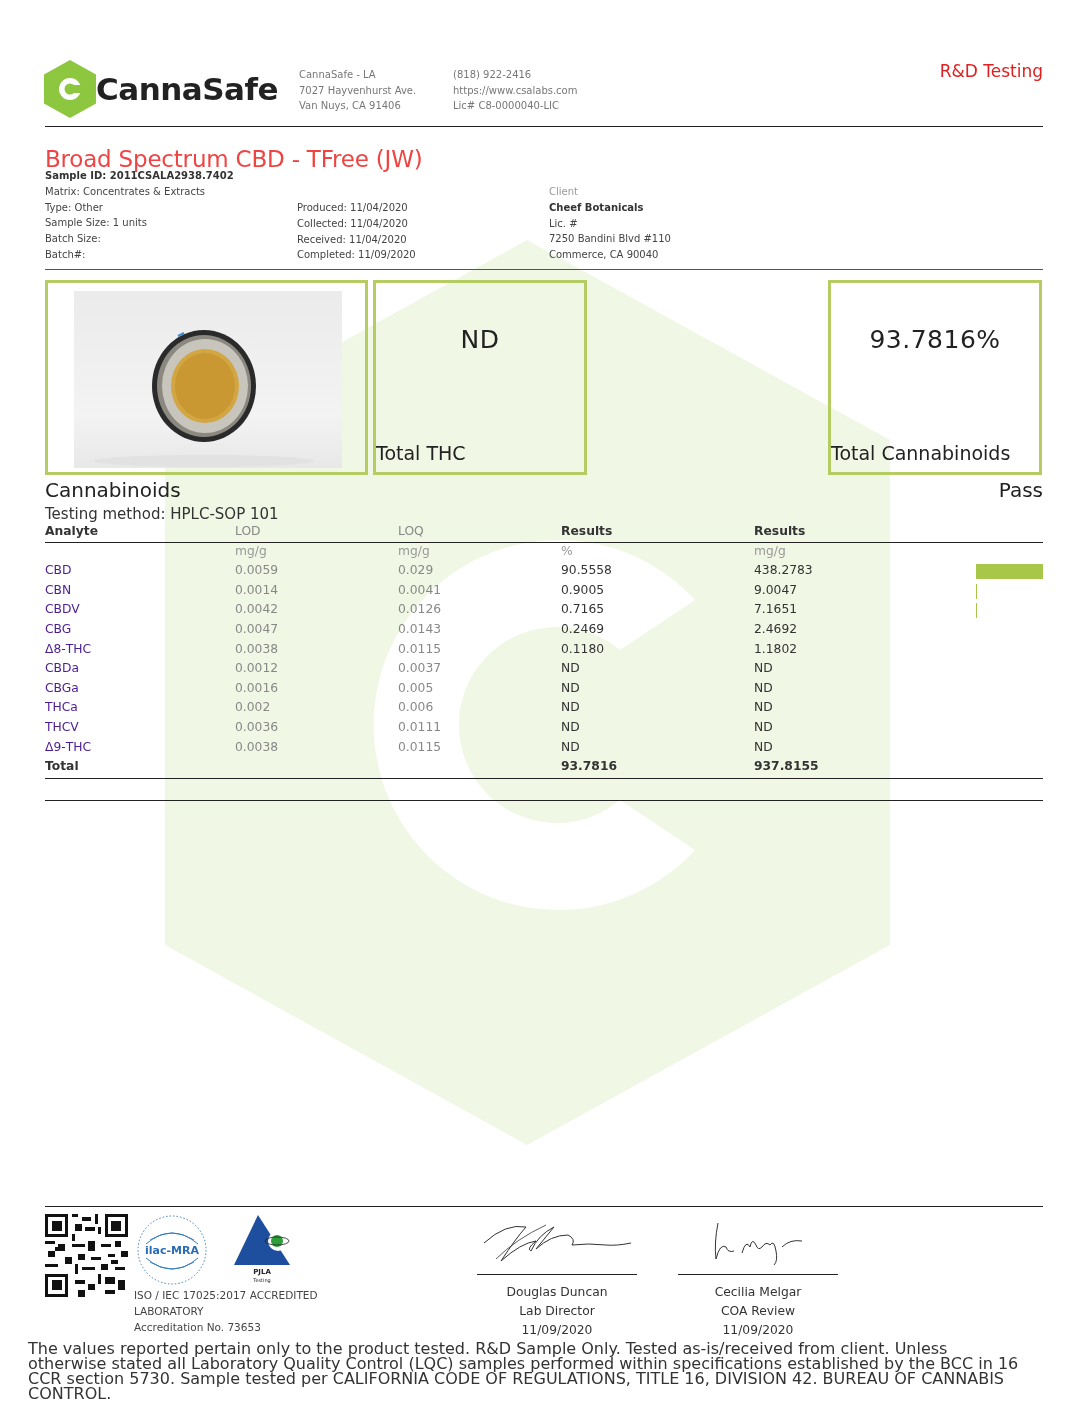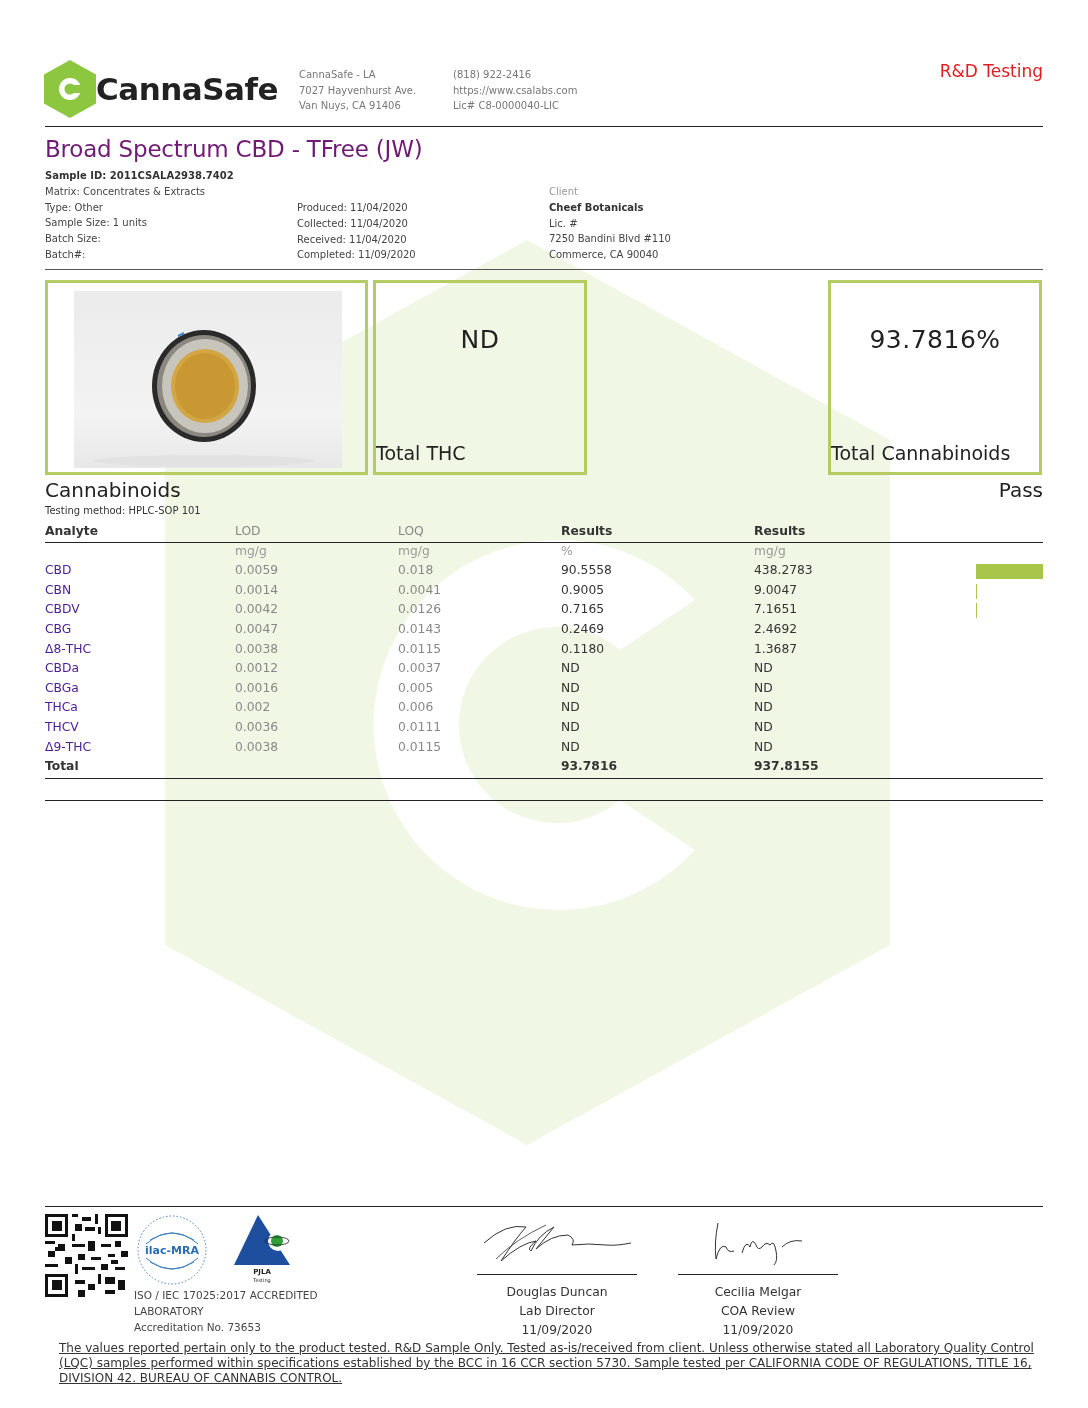--- a/index.html
+++ b/index.html
@@ -13,35 +13,35 @@
 
   
   .logo { position: absolute; left: 44px; top: 60px; display: flex; align-items: center; }
   .logo-hex { width: 52px; height: 58px; }
   .logo-text { font-family: "DejaVu Sans", sans-serif; font-weight: bold; font-size: 31px; color: #222; margin-left: 0; letter-spacing: -0.5px; }
   .lab-addr { position: absolute; left: 299px; top: 67px; font-size: 10px; color: #777; line-height: 15.5px; }
   .lab-contact { position: absolute; left: 453px; top: 67px; font-size: 10px; color: #777; line-height: 15.5px; }
   .rd-badge { position: absolute; right: 45px; top: 61px; font-size: 17px; color: #e02020; }
   .hr { position: absolute; left: 45px; right: 45px; height: 0; border-top: 1.3px solid #222; }
 
-  .title { position: absolute; left: 45px; top: 136px; font-size: 23px; font-weight: normal; color: #701a75; letter-spacing: -0.2px; }
+  .title { position: absolute; left: 45px; top: 146px; font-size: 23px; font-weight: normal; color: #ef4444; letter-spacing: -0.2px; }
   .meta { position: absolute; font-size: 10px; color: #444; line-height: 15.8px; }
   .meta .b { font-weight: bold; color: #333; }
   .meta .muted { color: #999; }
 
   
   .box { position: absolute; top: 280px; height: 195px; border: 3px solid #b5cc63; background: transparent; }
   .box .val { position: absolute; left: 0; right: 0; top: 42px; text-align: center; font-size: 25px; color: #222; letter-spacing: 0.5px; }
   .box .lbl { position: absolute; left: 0; right: 0; bottom: 8px; font-size: 19px; color: #222; }
   .photo { position: absolute; left: 26px; top: 8px; width: 268px; height: 177px; background: linear-gradient(180deg, #ebebeb 0%, #f3f3f3 70%, #e8e8e8 100%); overflow: hidden; }
 
   
   .section-title { position: absolute; left: 45px; top: 478px; font-size: 20px; color: #222; }
   .pass { position: absolute; right: 45px; top: 478px; font-size: 20px; color: #222; }
-  .method { position: absolute; left: 45px; top: 505px; font-size: 10px; color: #333; }
+  .method { position: absolute; left: 45px; top: 505px; font-size: 15px; color: #333; }
 
   
   .tbl { position: absolute; left: 45px; top: 522px; width: 998px; font-size: 12.3px; }
   .row { position: relative; height: 19.6px; }
   .cell { position: absolute; top: 2px; white-space: nowrap; }
   .c0 { left: 0; color: #4c1d95; }
   .c1 { left: 190px; color: #888; }
   .c2 { left: 353px; color: #888; }
   .c3 { left: 516px; color: #333; }
   .c4 { left: 709px; color: #333; }
@@ -55,21 +55,21 @@
   .notes { position: absolute; left: 45px; top: 811px; font-size: 10px; color: #333; line-height: 19.7px; }
 
   
   .qr { position: absolute; left: 45px; top: 1214px; width: 83px; height: 83px; }
   .ilac { position: absolute; left: 136px; top: 1214px; width: 72px; height: 72px; }
   .pjla { position: absolute; left: 230px; top: 1213px; width: 70px; height: 72px; }
   .accr { position: absolute; left: 134px; top: 1287px; font-size: 10.5px; color: #444; line-height: 16px; }
   .sig { position: absolute; top: 1213px; width: 162px; height: 60px; }
   .sig-line { position: absolute; top: 1274px; width: 160px; border-top: 1.3px solid #222; }
   .sig-info { position: absolute; top: 1283px; width: 170px; text-align: center; font-size: 12.3px; color: #333; line-height: 19px; }
-  .disclaimer { position: absolute; left: 59px; top: 1341px; width: 1000px; font-size: 12px; color: #333; line-height: 15px; text-decoration: underline; }
+  .disclaimer { position: absolute; left: 28px; top: 1341px; width: 1000px; font-size: 16px; color: #333; line-height: 15px; }
 </style>
 </head>
 <body>
 
 <svg class="watermark" viewBox="0 0 725 905">
   <polygon points="362,0 725,200 725,705 362,905 0,705 0,200" fill="#f0f7e4"></polygon>
   <path d="M530 360 A185 185 0 1 0 530 610 L455 560 A98 98 0 1 1 455 410 Z" fill="#ffffff"></path>
 </svg>
 
 <div class="page">
@@ -165,21 +165,21 @@
     <div class="row units">
       <span class="cell c1">mg/g</span>
       <span class="cell c2">mg/g</span>
       <span class="cell c3">%</span>
       <span class="cell c4">mg/g</span>
     </div>
 
     <div class="row">
       <span class="cell c0">CBD</span>
       <span class="cell c1">0.0059</span>
-      <span class="cell c2">0.018</span>
+      <span class="cell c2">0.029</span>
       <span class="cell c3">90.5558</span>
       <span class="cell c4">438.2783</span>
       <span class="bar" style="width:67px;"></span>
     </div>
     <div class="row">
       <span class="cell c0">CBN</span>
       <span class="cell c1">0.0014</span>
       <span class="cell c2">0.0041</span>
       <span class="cell c3">0.9005</span>
       <span class="cell c4">9.0047</span>
@@ -198,21 +198,21 @@
       <span class="cell c1">0.0047</span>
       <span class="cell c2">0.0143</span>
       <span class="cell c3">0.2469</span>
       <span class="cell c4">2.4692</span>
     </div>
     <div class="row">
       <span class="cell c0">Δ8-THC</span>
       <span class="cell c1">0.0038</span>
       <span class="cell c2">0.0115</span>
       <span class="cell c3">0.1180</span>
-      <span class="cell c4">1.3687</span>
+      <span class="cell c4">1.1802</span>
     </div>
     <div class="row">
       <span class="cell c0">CBDa</span>
       <span class="cell c1">0.0012</span>
       <span class="cell c2">0.0037</span>
       <span class="cell c3">ND</span>
       <span class="cell c4">ND</span>
     </div>
     <div class="row">
       <span class="cell c0">CBGa</span>

